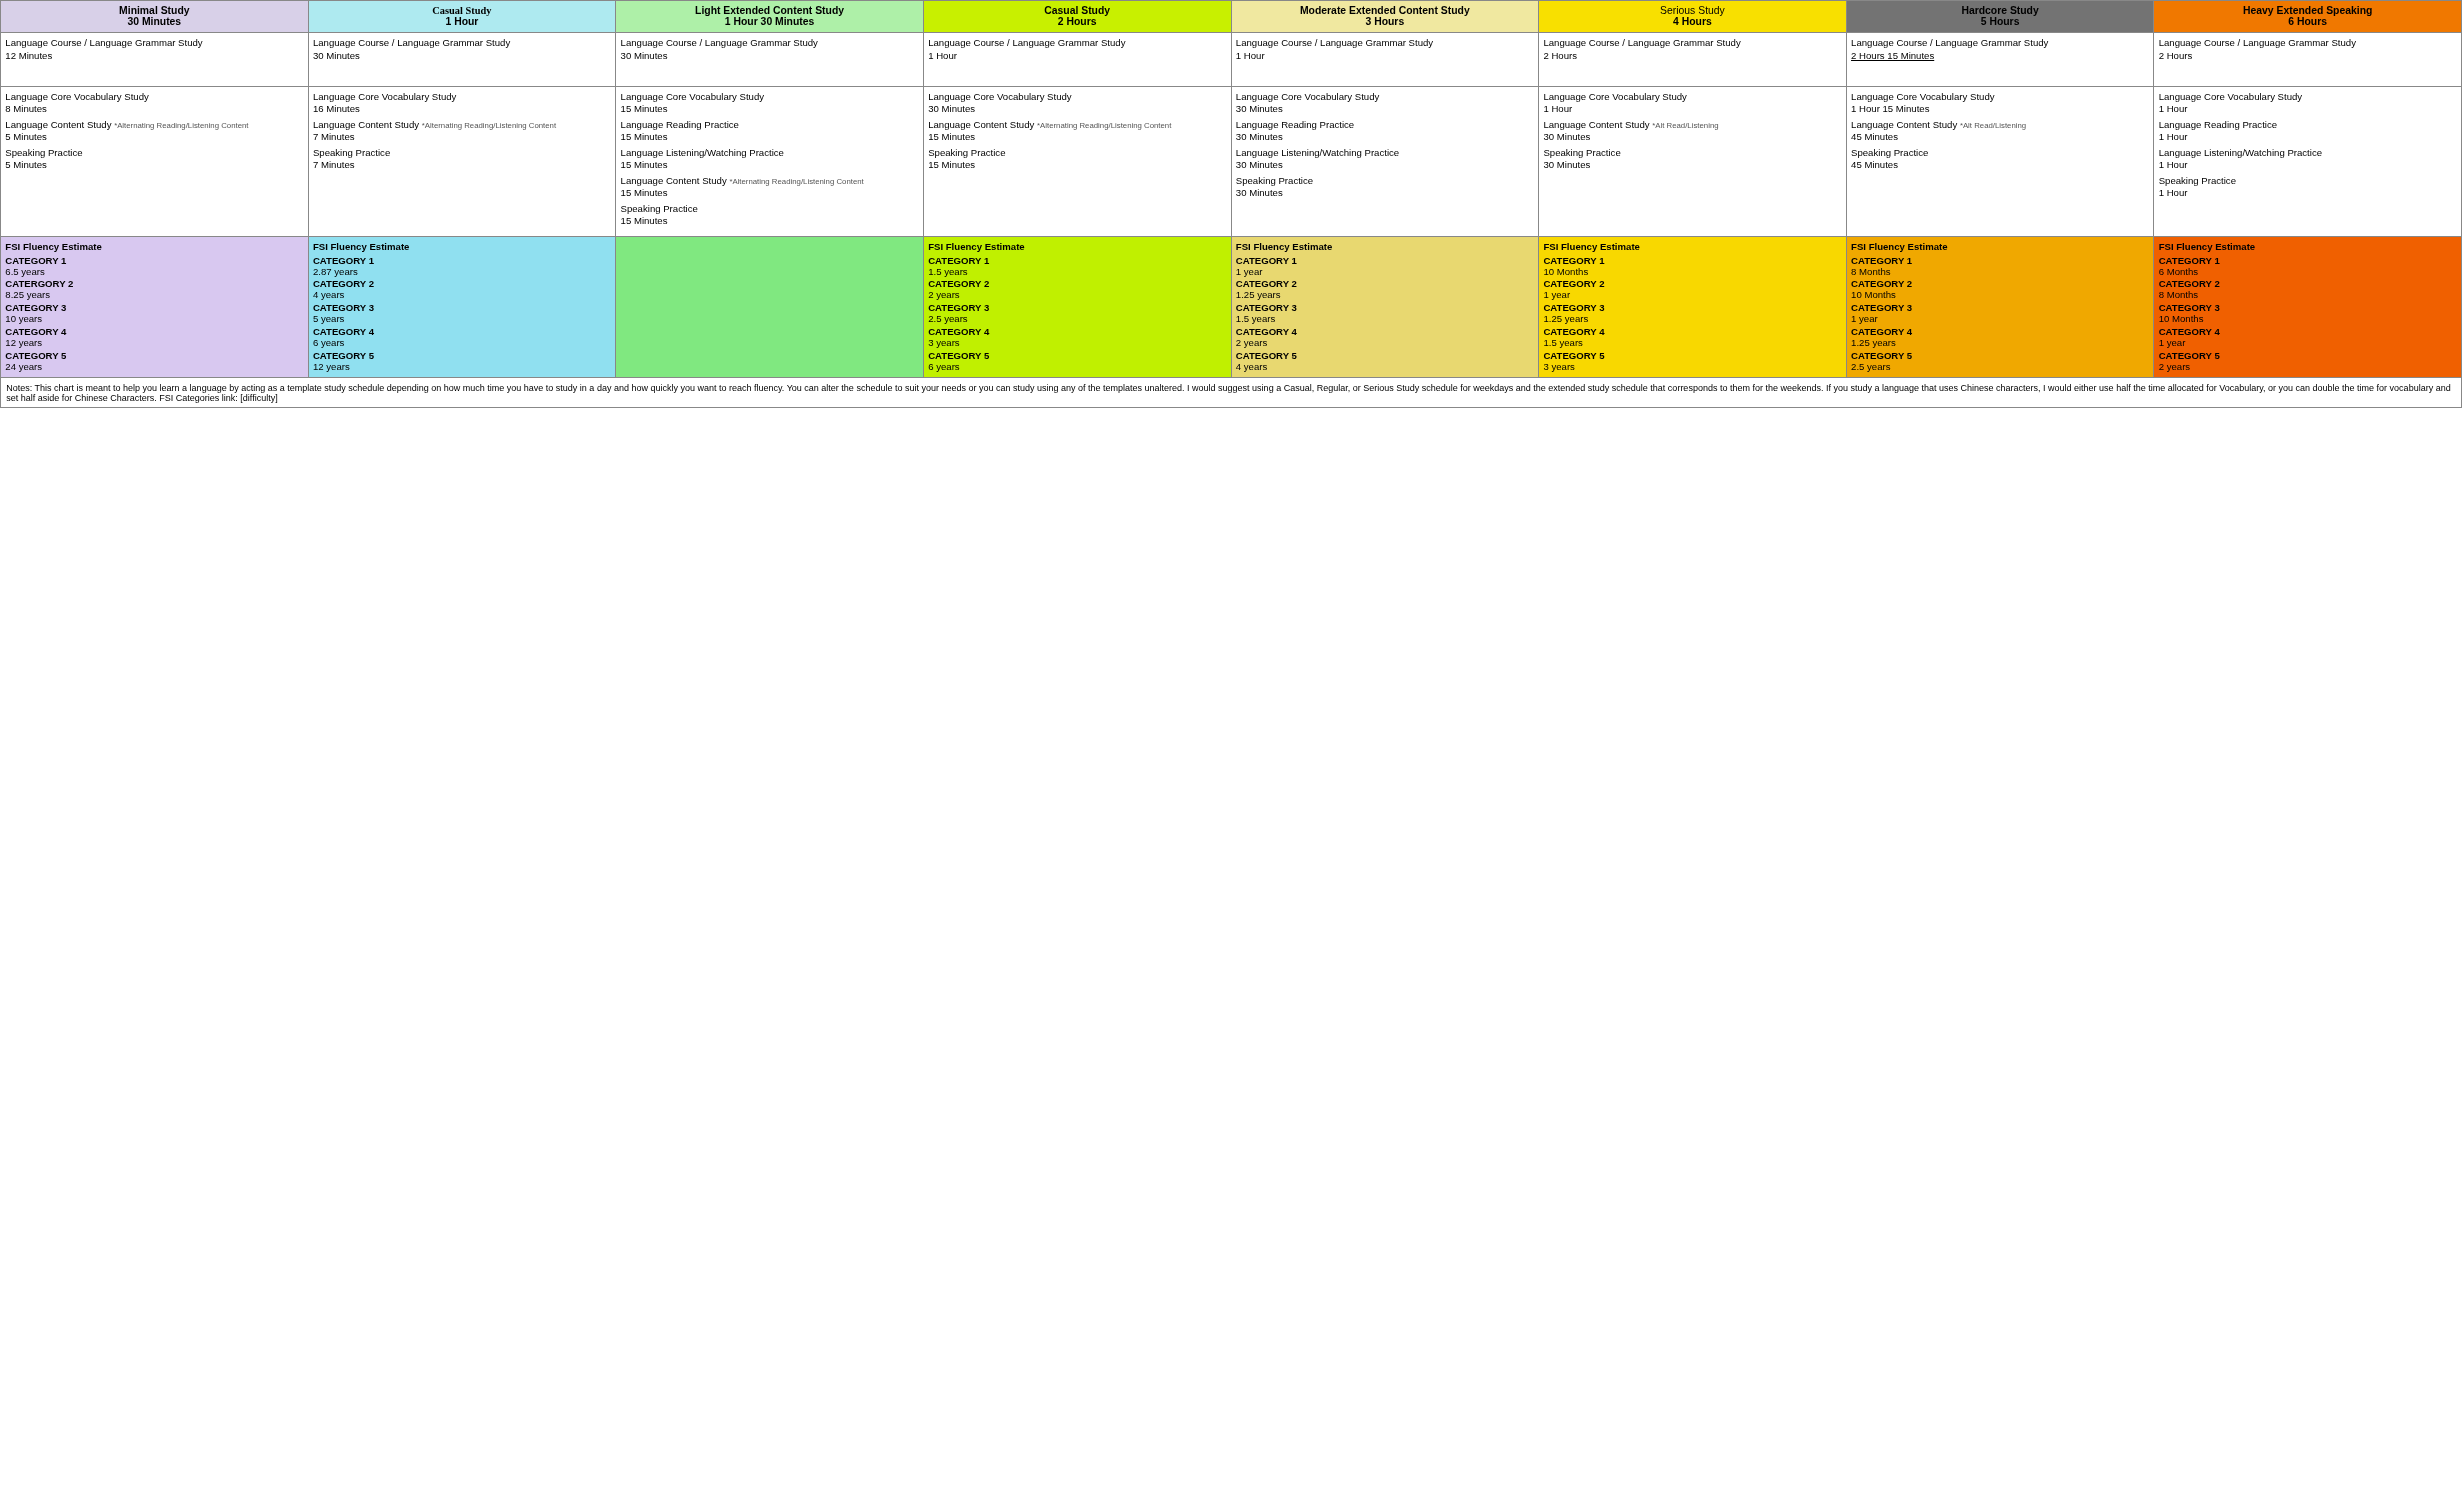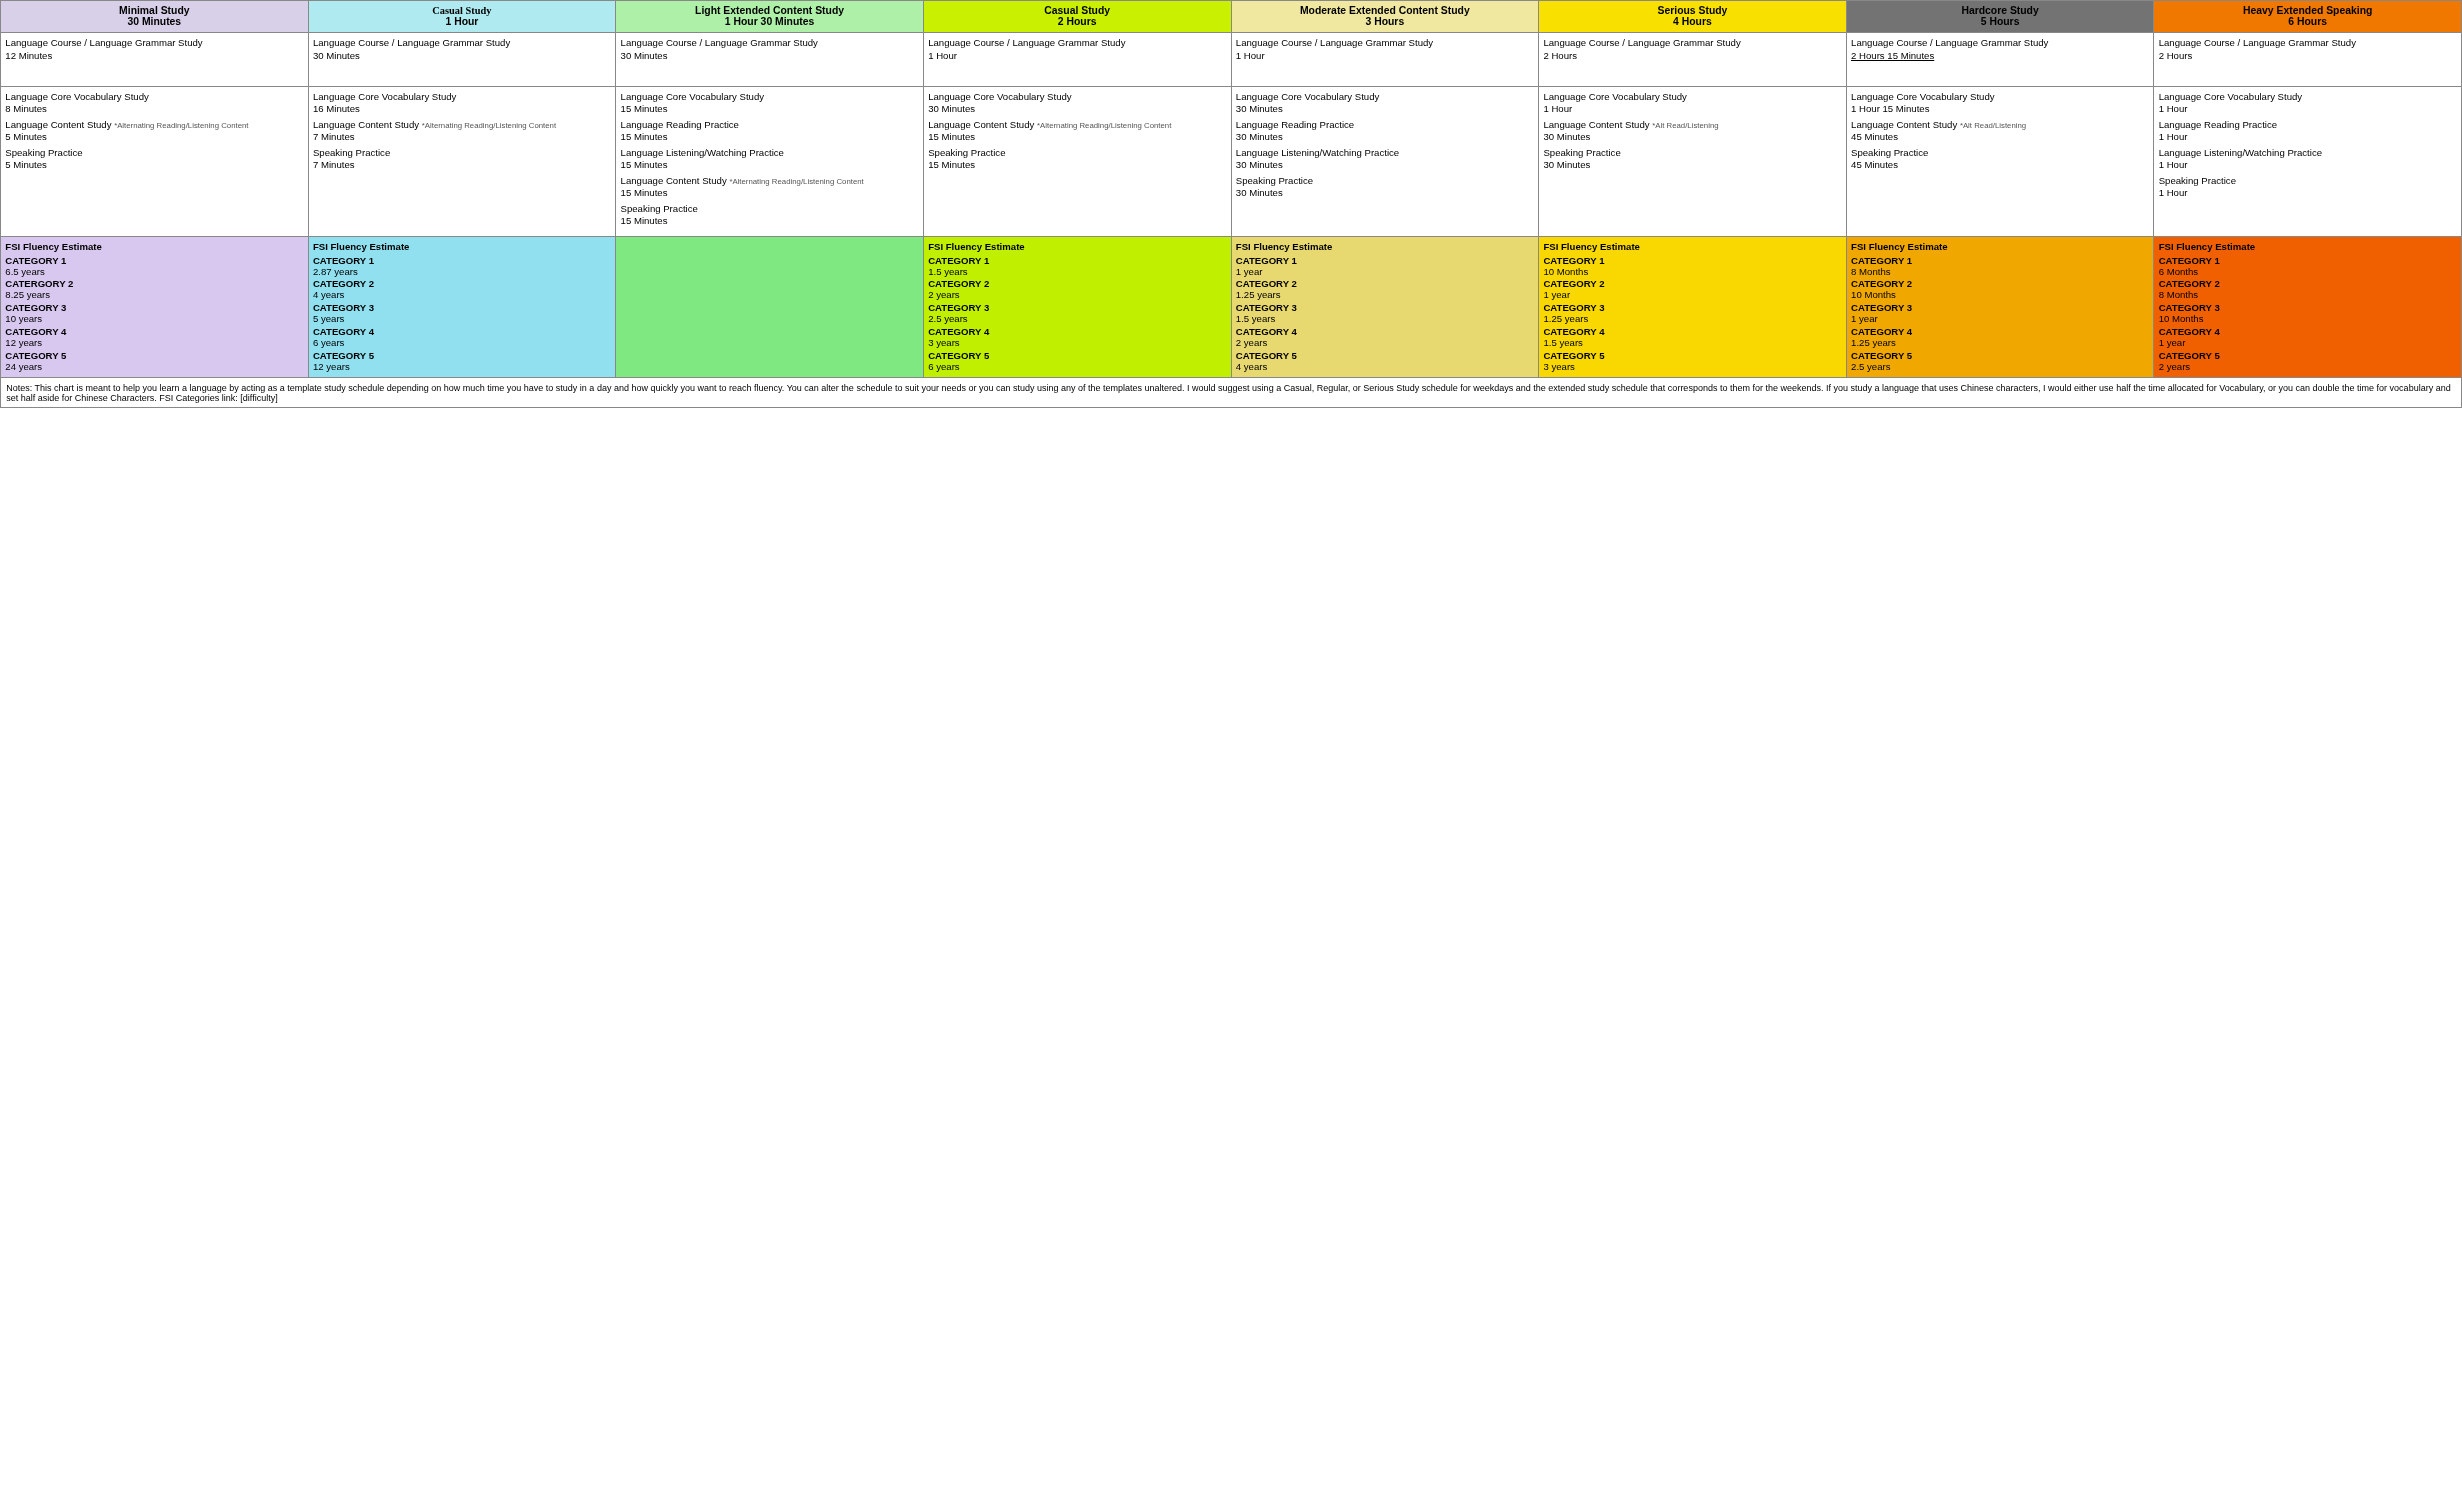--- a/index.html
+++ b/index.html
@@ -77,21 +77,21 @@
         </th>
         <th class="header-cell col-regular">
           <span style="display:block;font-weight:bold;">Casual Study</span>
           <span style="display:block;font-weight:bold;">2 Hours</span>
         </th>
         <th class="header-cell col-moderate">
           <span style="display:block;font-weight:bold;">Moderate Extended Content Study</span>
           <span style="display:block;font-weight:bold;">3 Hours</span>
         </th>
         <th class="header-cell col-serious">
-          <span style="display:block;font-weight:bold;">Serious Study</span>
+          <span style="display:block;font-weight:normal;">Serious Study</span>
           <span style="display:block;font-weight:bold;">4 Hours</span>
         </th>
         <th class="header-cell col-hardcore">
           <span style="display:block;font-weight:bold;">Hardcore Study</span>
           <span style="display:block;font-weight:bold;">5 Hours</span>
         </th>
         <th class="header-cell col-heavy">
           <span style="display:block;font-weight:bold;">Heavy Extended Speaking</span>
           <span style="display:block;font-weight:bold;text-align:center;">6 Hours</span>
         </th>

